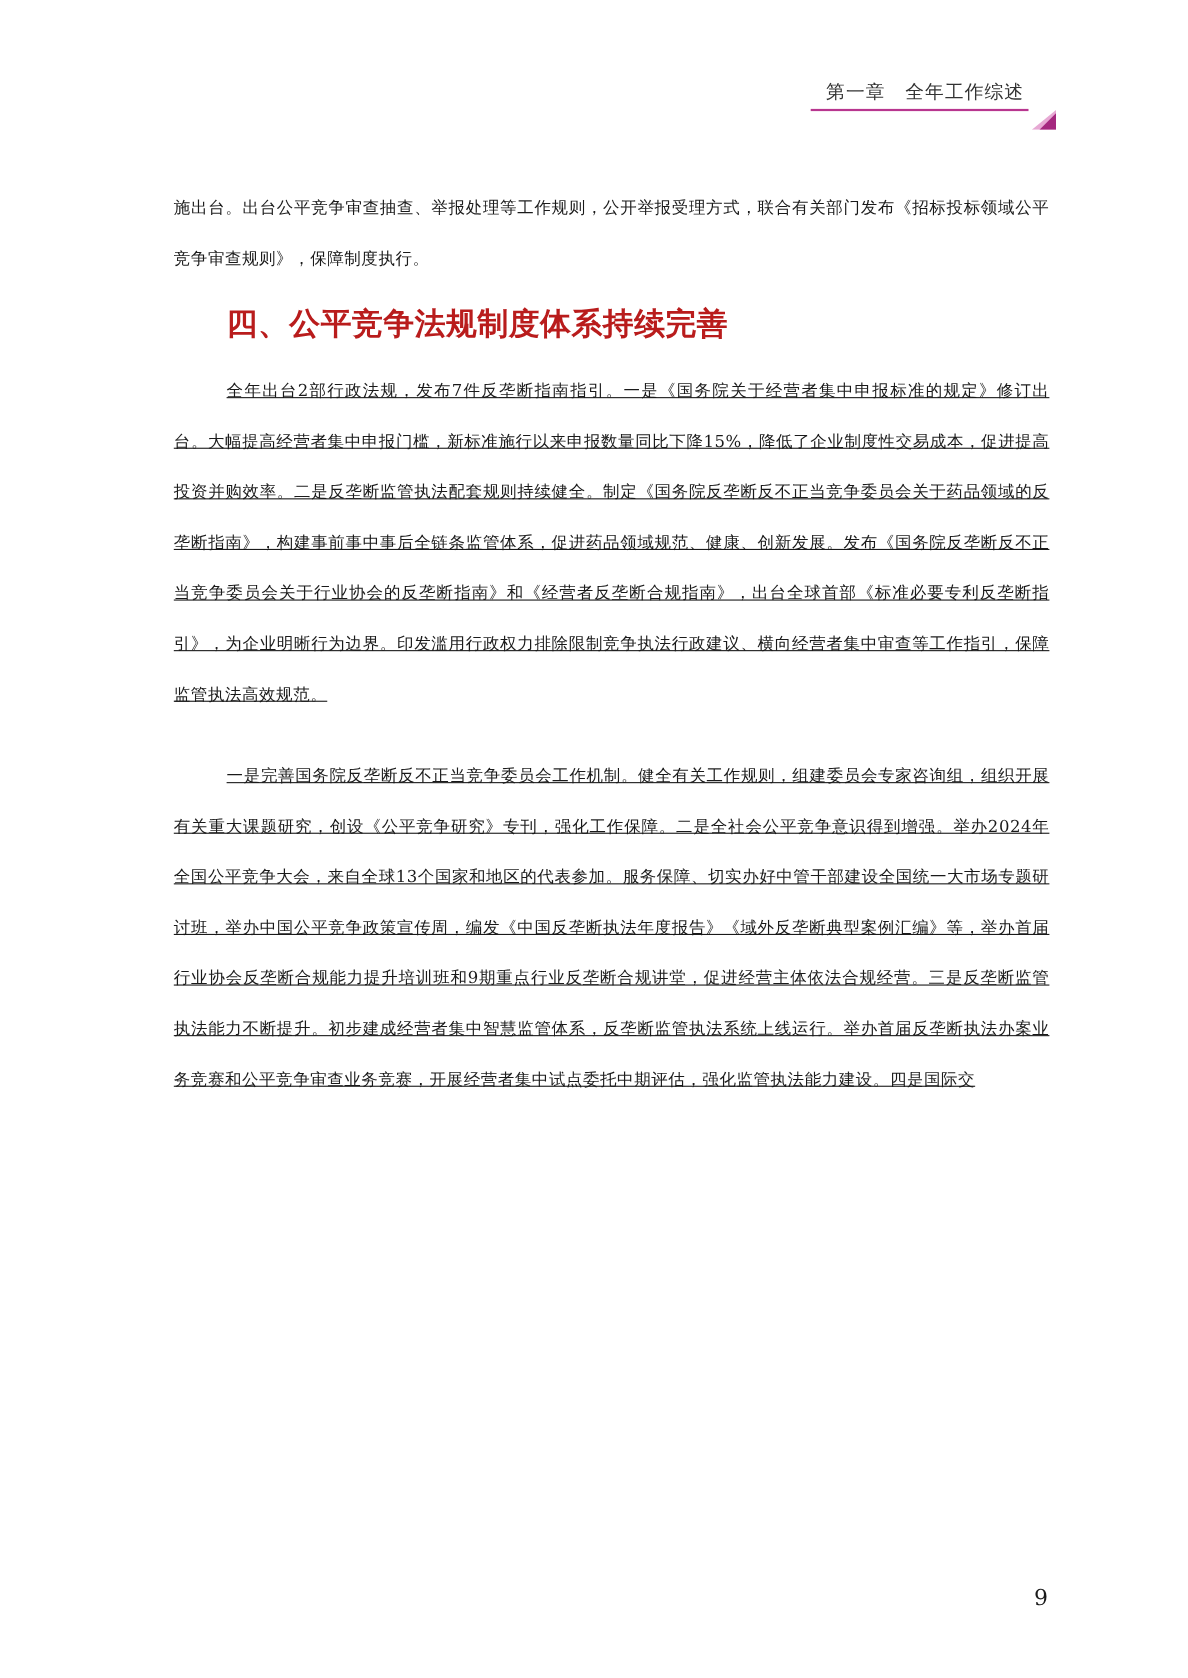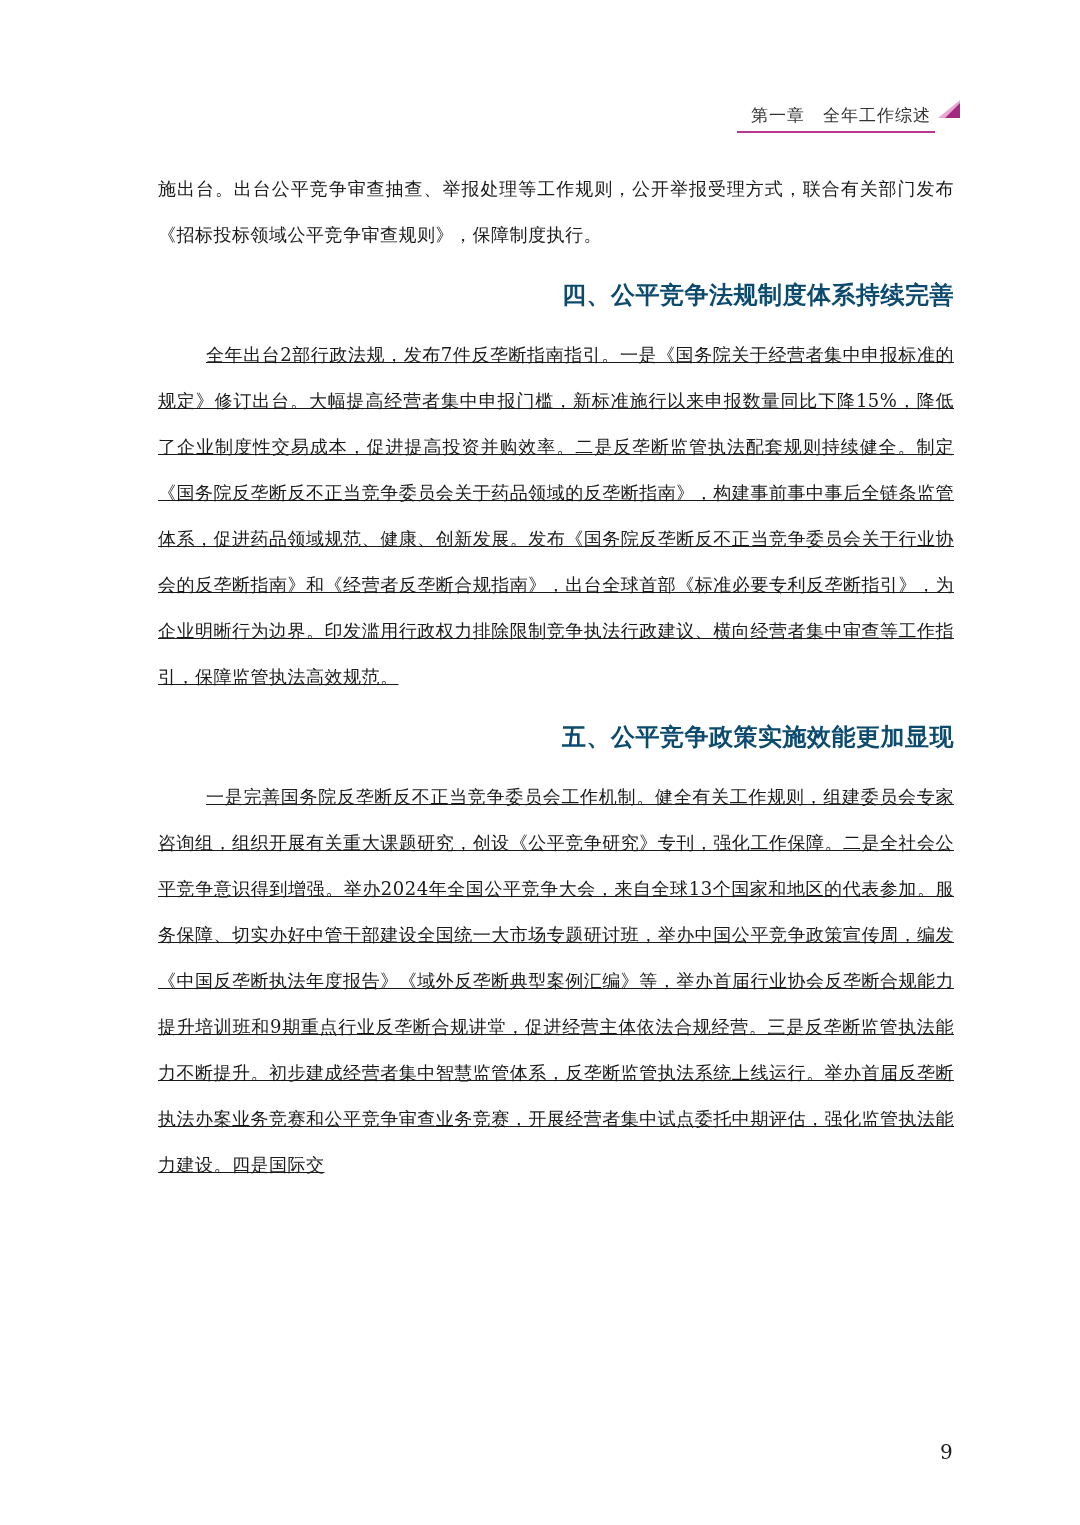--- a/index.html
+++ b/index.html
@@ -11,21 +11,21 @@
       width: 1080px;
       height: 1525px;
       position: relative;
       overflow: hidden;
       font-family: "DejaVu Serif", "Liberation Serif", serif;
       color: #1a1a1a;
     }
     .running-header {
       position: absolute;
       left: 737px;
-      top: 100px;
+      top: 68px;
       width: 198px;
       height: 34px;
     }
     .running-header-text {
       position: absolute;
       left: 14px;
       top: 4px;
       font-size: 17px;
       letter-spacing: 1px;
       color: #333333;
@@ -46,41 +46,40 @@
       width: 22px;
       height: 18px;
     }
     .content {
       position: absolute;
       left: 158px;
       top: 166px;
       width: 796px;
     }
     .para {
-      font-size: 18px;
+      font-size: 15px;
       line-height: 46px;
       margin: 0;
       text-align: justify;
       text-justify: inter-character;
       letter-spacing: 0.5px;
     }
     .para.indent {
       text-indent: 48px;
       text-decoration: underline;
     }
     .section-heading {
       font-family: "DejaVu Sans", "Liberation Sans", sans-serif;
       font-weight: bold;
-      font-size: 24px;
-      color: #0c4a6e;
+      font-size: 28px;
+      color: #b91c1c;
       margin: 0;
       padding-left: 48px;
       line-height: 46px;
       letter-spacing: 0.5px;
-      text-align: right;
     }
     .gap-before-heading { height: 14px; }
     .gap-after-heading { height: 14px; }
     .page-number {
       position: absolute;
       left: 940px;
       top: 1440px;
       font-size: 20px;
       color: #1a1a1a;
     }
@@ -99,18 +98,17 @@
 
 <div class="content">
   <p class="para">施出台。出台公平竞争审查抽查、举报处理等工作规则，公开举报受理方式，联合有关部门发布《招标投标领域公平竞争审查规则》，保障制度执行。</p>
 
   <div class="gap-before-heading"></div>
   <h2 class="section-heading">四、公平竞争法规制度体系持续完善</h2>
   <div class="gap-after-heading"></div>
   <p class="para indent">全年出台2部行政法规，发布7件反垄断指南指引。一是《国务院关于经营者集中申报标准的规定》修订出台。大幅提高经营者集中申报门槛，新标准施行以来申报数量同比下降15%，降低了企业制度性交易成本，促进提高投资并购效率。二是反垄断监管执法配套规则持续健全。制定《国务院反垄断反不正当竞争委员会关于药品领域的反垄断指南》，构建事前事中事后全链条监管体系，促进药品领域规范、健康、创新发展。发布《国务院反垄断反不正当竞争委员会关于行业协会的反垄断指南》和《经营者反垄断合规指南》，出台全球首部《标准必要专利反垄断指引》，为企业明晰行为边界。印发滥用行政权力排除限制竞争执法行政建议、横向经营者集中审查等工作指引，保障监管执法高效规范。</p>
 
   <div class="gap-before-heading"></div>
-  <h2 class="section-heading">五、公平竞争政策实施效能更加显现</h2>
   <div class="gap-after-heading"></div>
   <p class="para indent">一是完善国务院反垄断反不正当竞争委员会工作机制。健全有关工作规则，组建委员会专家咨询组，组织开展有关重大课题研究，创设《公平竞争研究》专刊，强化工作保障。二是全社会公平竞争意识得到增强。举办2024年全国公平竞争大会，来自全球13个国家和地区的代表参加。服务保障、切实办好中管干部建设全国统一大市场专题研讨班，举办中国公平竞争政策宣传周，编发《中国反垄断执法年度报告》《域外反垄断典型案例汇编》等，举办首届行业协会反垄断合规能力提升培训班和9期重点行业反垄断合规讲堂，促进经营主体依法合规经营。三是反垄断监管执法能力不断提升。初步建成经营者集中智慧监管体系，反垄断监管执法系统上线运行。举办首届反垄断执法办案业务竞赛和公平竞争审查业务竞赛，开展经营者集中试点委托中期评估，强化监管执法能力建设。四是国际交</p>
 </div>
 
 <div class="page-number">9</div>
 
 </body></html>

